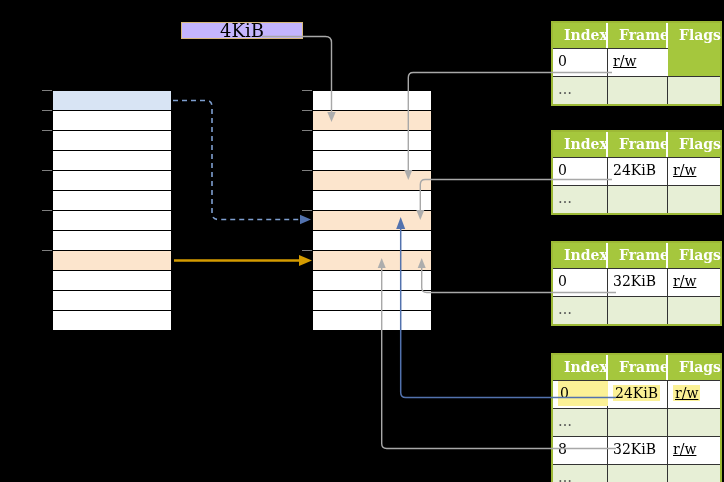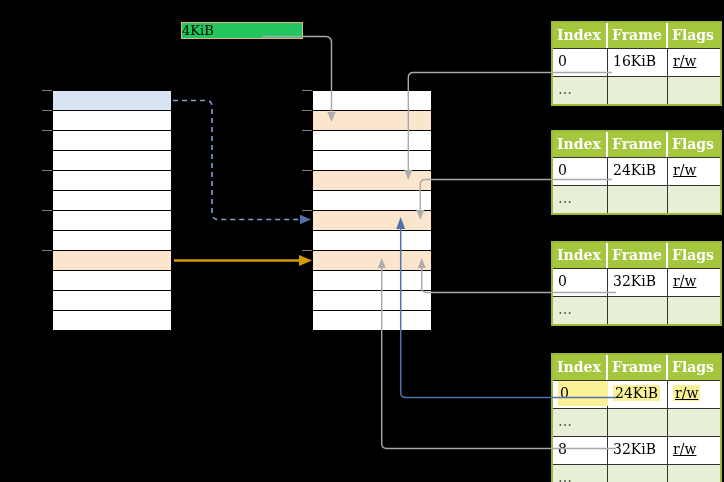--- a/index.html
+++ b/index.html
@@ -9,29 +9,29 @@
   
   .memcol{position:absolute;top:90px;width:120px;height:241px;border:1px solid #000;
           box-sizing:border-box;background:#fff;}
   .mrow{height:20px;border-bottom:1px solid #000;box-sizing:border-box;background:#fff;}
   .mrow.blue{background:#d8e4f4;}
   .mrow.orange{background:#fce5cd;}
   .tick{position:absolute;width:10px;height:1px;background:#7f7f7f;}
 
   
   .pagebox{position:absolute;left:181px;top:22px;width:122px;height:17px;box-sizing:border-box;
-           background:#22c55e;border:1px solid #d8ba7a;color:#000;font-size:13px;
-           text-align:left;line-height:15px;}
+           background:#c4b5fd;border:1px solid #d8ba7a;color:#000;font-size:18px;
+           text-align:center;line-height:15px;}
 
   
   .pt{position:absolute;left:551px;width:171px;border:2px solid #9db936;box-sizing:border-box;
       background:#a5c73d;font-size:14px;}
   .pt-row{display:grid;grid-template-columns:55px 60px 52px;}
   .pt-head .cell{background:#a5c73d;color:#fff;font-weight:bold;height:25px;line-height:25px;
-                 padding-left:4px;border-right:2px solid #fff;box-sizing:border-box;}
+                 padding-left:11px;border-right:2px solid #fff;box-sizing:border-box;}
   .pt-head .cell.last{border-right:none;}
   .pt-row .dcell{background:#fff;color:#000;height:28px;line-height:25px;padding-left:5px;
                  border-top:1px solid #333;border-right:1px solid #333;box-sizing:border-box;}
   .pt-row .dcell.last{border-right:none;text-decoration:underline;}
   .pt-row.lg .dcell{background:#e7efd6;color:#555;}
   .hl{background:#fbf196;padding:0 2px;}
   .hl.block{display:inline-block;width:48px;}
 
   
   #overlay{position:absolute;left:0;top:0;z-index:10;pointer-events:none;}
@@ -88,21 +88,20 @@
   <div class="tick" style="left:302px;top:250px;"></div>
 
   <div class="pt" style="top:21px;">
     <div class="pt-row pt-head">
       <div class="cell">Index</div>
       <div class="cell">Frame</div>
       <div class="cell last">Flags</div>
     </div>
     <div class="pt-row">
       <div class="dcell">0</div>
-      <div class="dcell">16KiB</div>
       <div class="dcell last">r/w</div>
     </div>
     <div class="pt-row lg">
       <div class="dcell">…</div>
       <div class="dcell"></div>
       <div class="dcell last"></div>
     </div>
   </div>
 
   <div class="pt" style="top:130px;">

